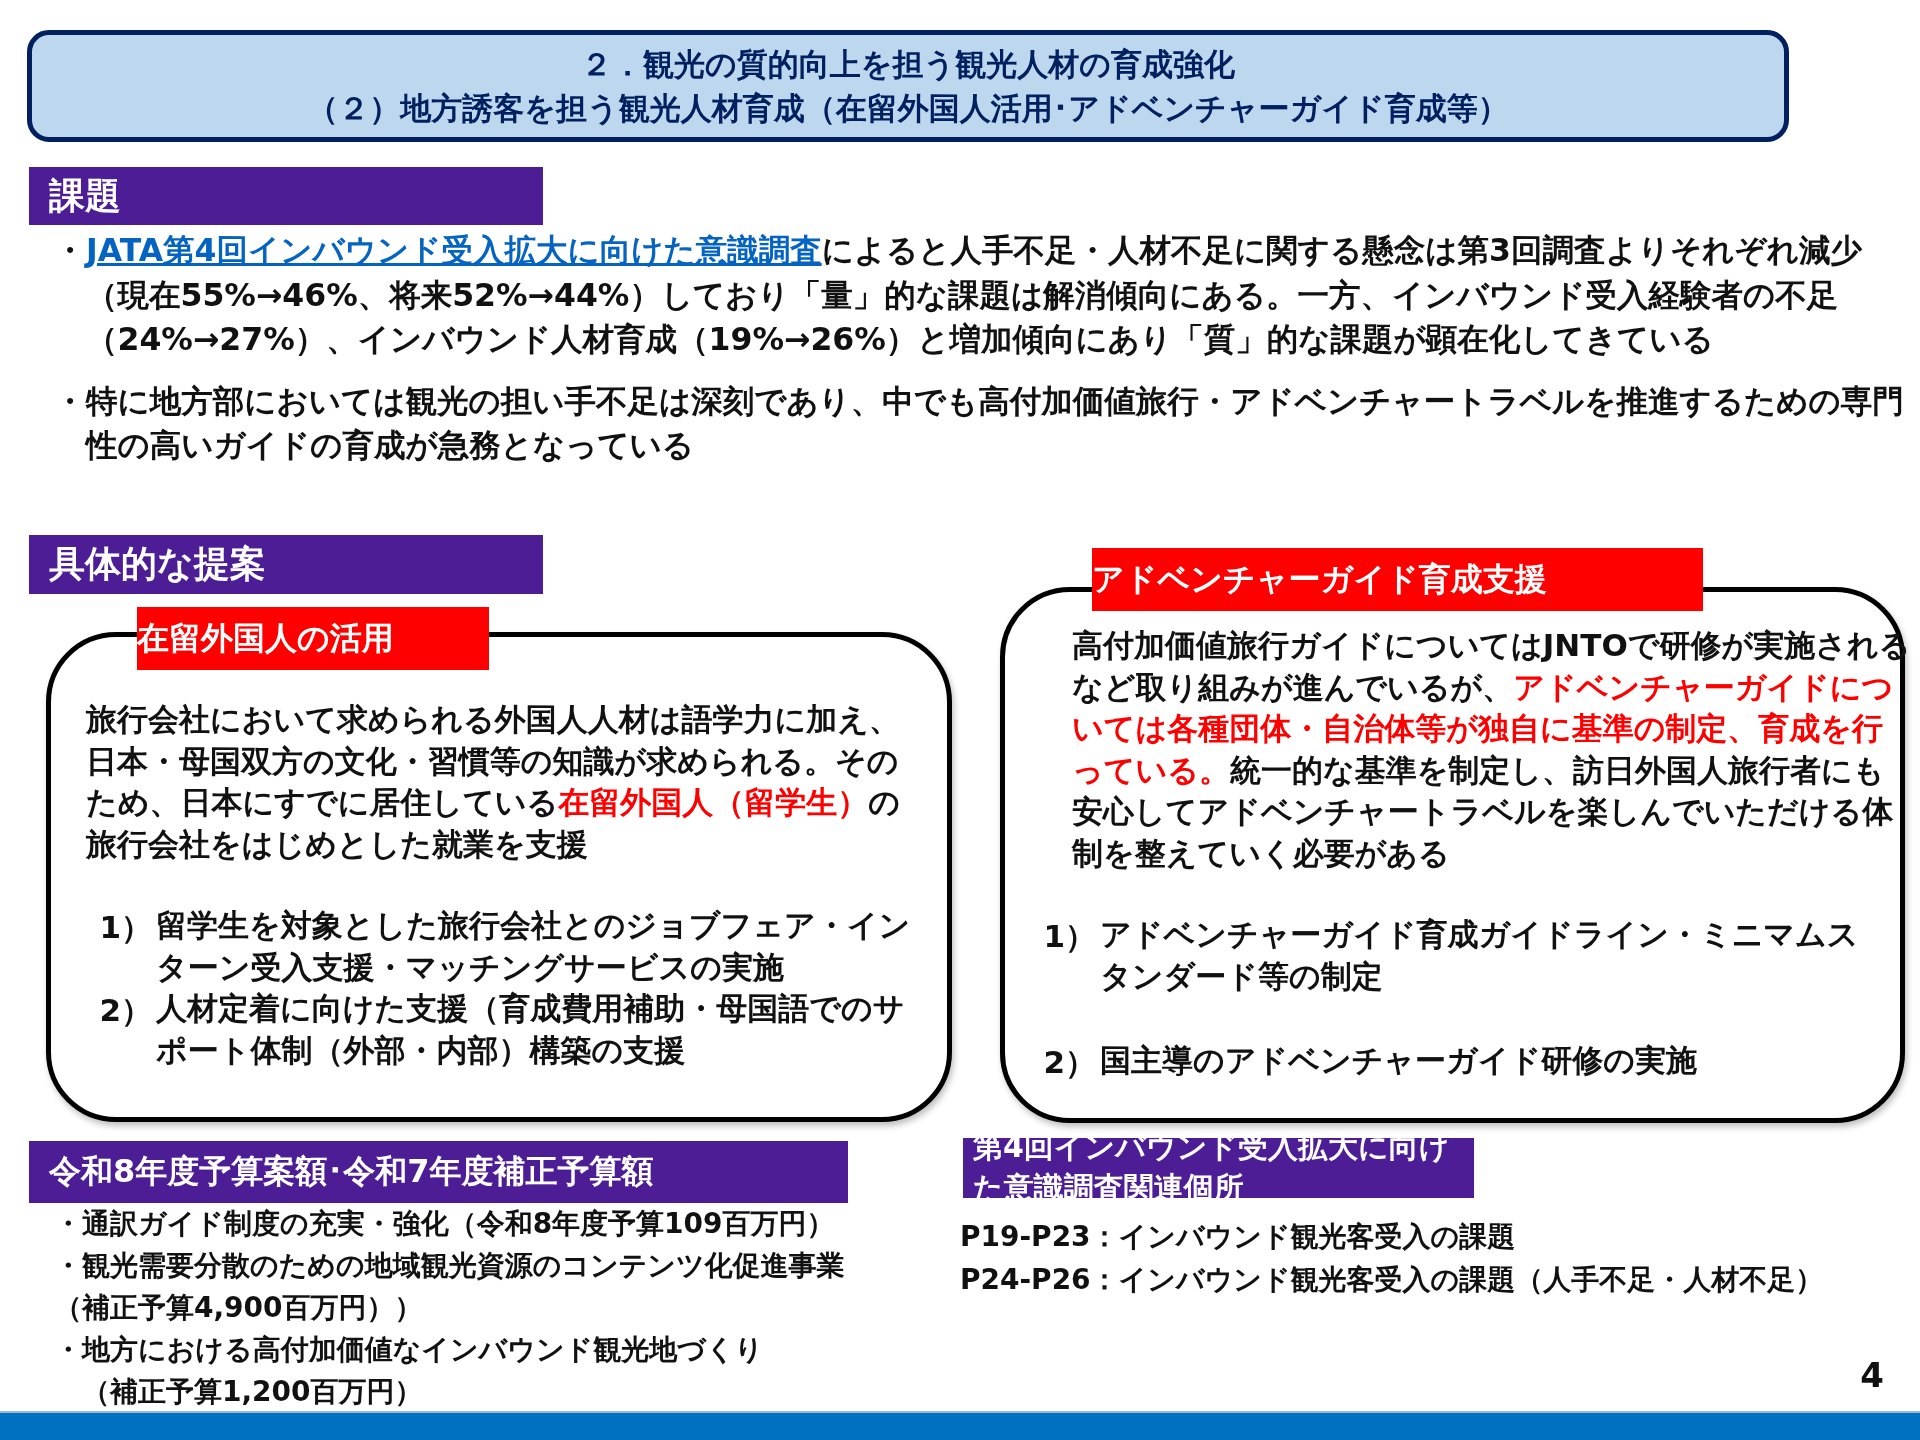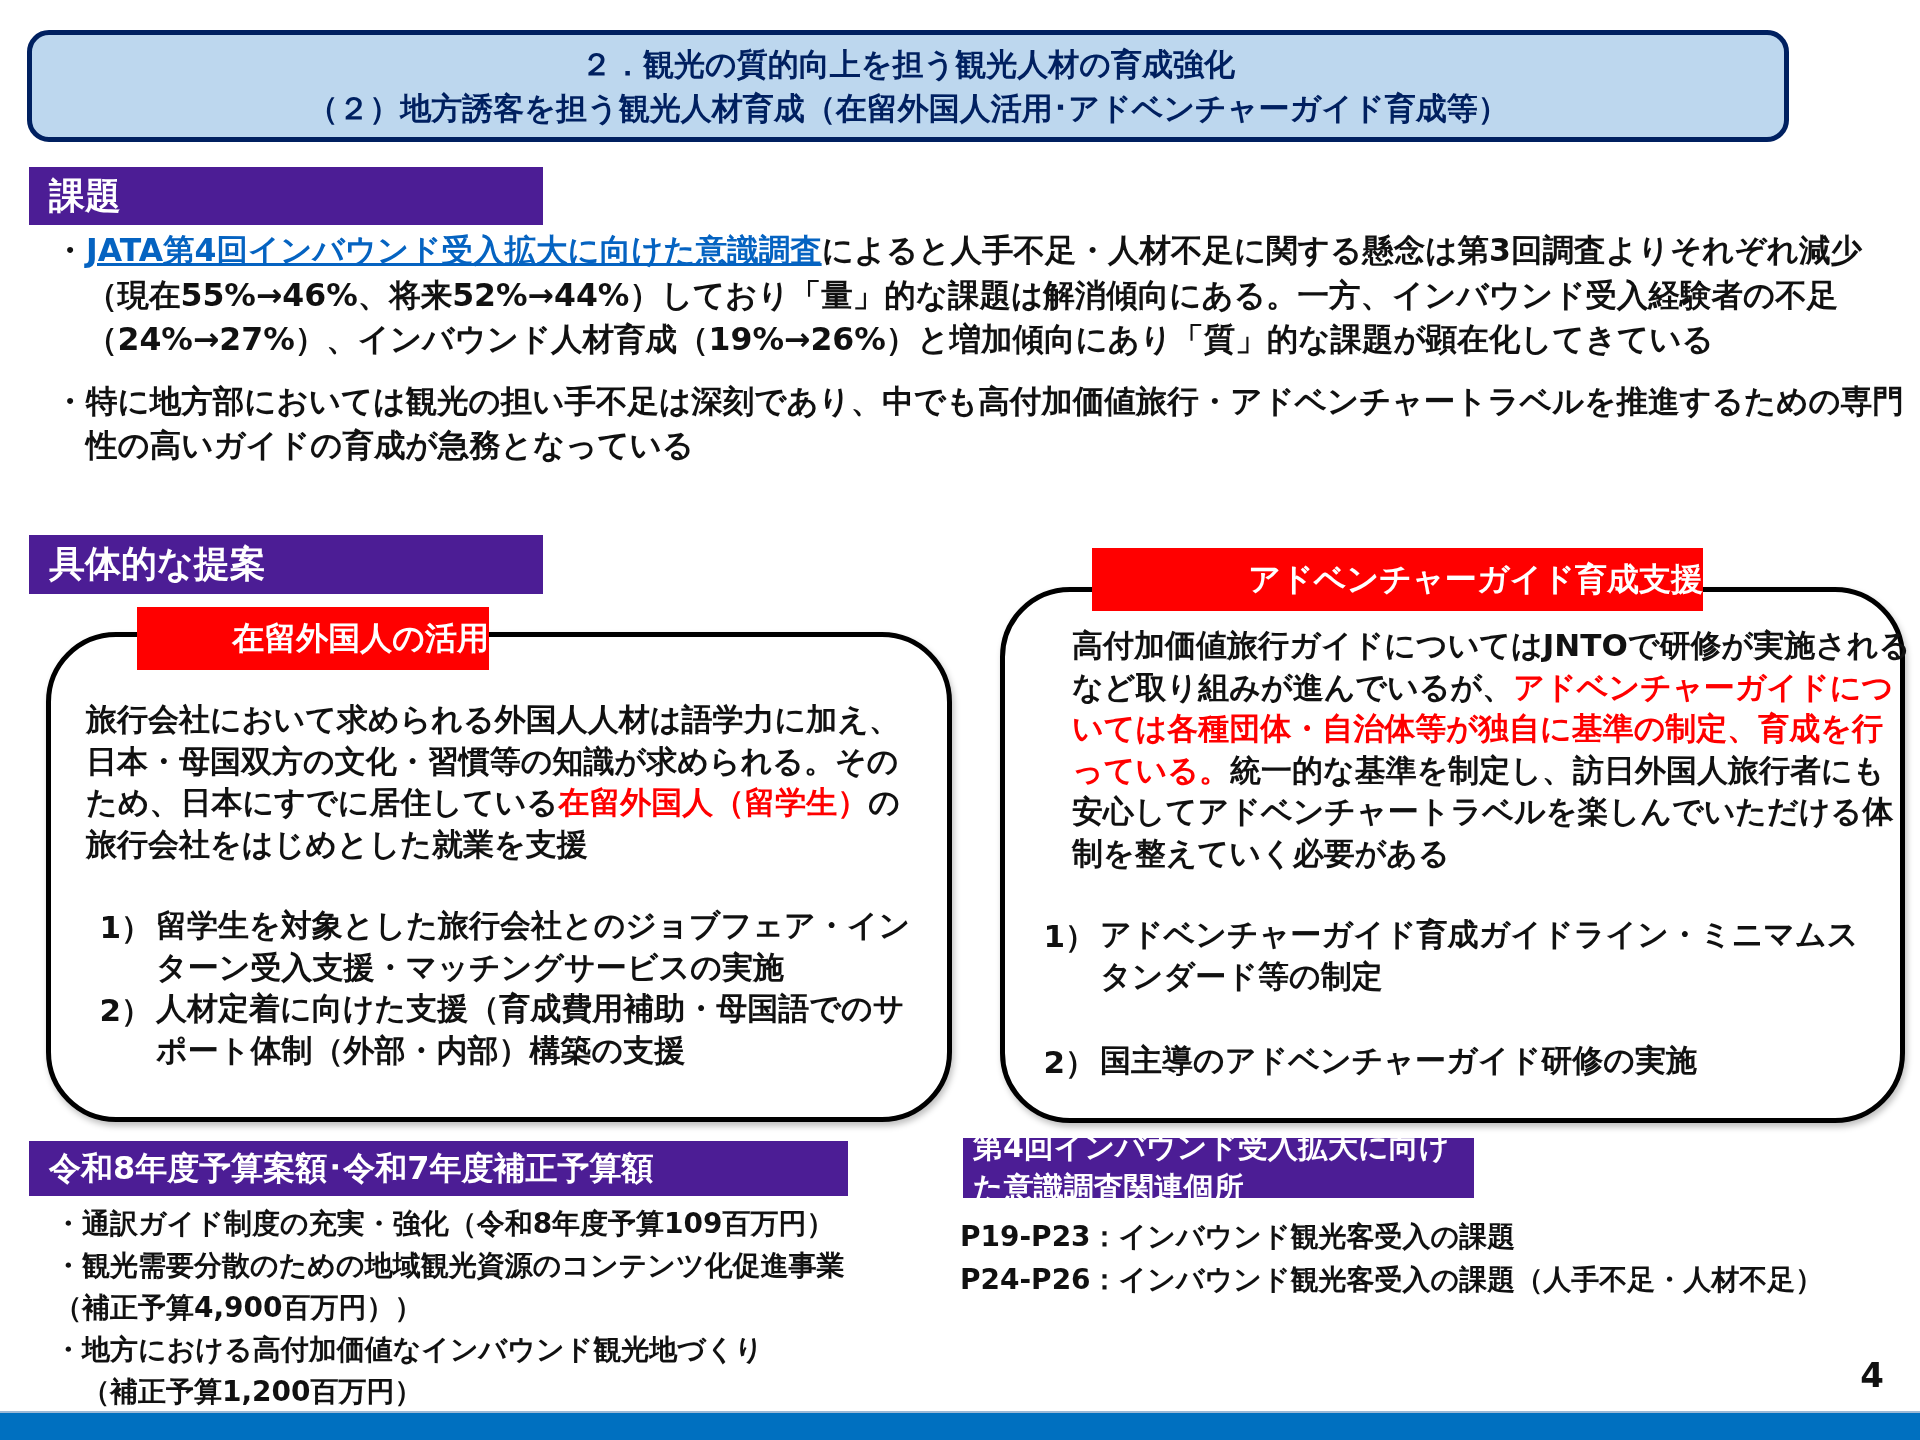--- a/index.html
+++ b/index.html
@@ -30,21 +30,21 @@
   .bullet-row .dot { width:32px; flex:none; }
   .bullet-row .body { flex:1; }
   .link { color:#0563C1; text-decoration:underline; }
   .red { color:#FF0000; }
   .panel {
     border:5px solid #000000; border-radius:70px; background:#ffffff;
     box-sizing:border-box; box-shadow:2px 4px 6px rgba(0,0,0,0.25);
   }
   .red-label {
     background:#FF0000; color:#ffffff; text-align:center;
-    display:flex; align-items:center; justify-content:flex-end;
+    display:flex; align-items:center; justify-content:flex-start;
     font-size:32px;
   }
   .panel-text { font-size:31px; line-height:41.5px; }
   .list-item { display:flex; }
   .list-item .num { width:66px; flex:none; text-align:right; padding-right:4px; }
   .list-item .txt { flex:1;font-family:Liberation Mono, monospace; }
   .budget { font-size:28px; line-height:42px; }
   .refs { font-size:28px; line-height:43px; }
   .footer-bar { left:0; top:1411px; width:1920px; height:29px; background:#0070C0; border-top:2px solid #9DB9D6; }
   .page-num { right:36px; top:1355px; font-size:34px; color:#111; }
@@ -107,21 +107,21 @@
   <div class="list-item">
     <span class="num">1）</span>
     <span class="txt">アドベンチャーガイド育成ガイドライン・ミニマムスタンダード等の制定</span>
   </div>
   <div class="list-item" style="margin-top:43px;">
     <span class="num">2）</span>
     <span class="txt">国主導のアドベンチャーガイド研修の実施</span>
   </div>
 </div>
 
-<div class="abs sec-head mid" style="left:29px; top:1141px; width:819px; height:55px;">
+<div class="abs sec-head mid" style="left:29px; top:1141px; width:819px; height:62px;">
   <span>令和8年度予算案額･令和7年度補正予算額</span>
 </div>
 <div class="abs budget" style="left:54px; top:1203px; width:900px;">
   <div>・通訳ガイド制度の充実・強化（令和8年度予算109百万円）</div>
   <div>・観光需要分散のための地域観光資源のコンテンツ化促進事業</div>
   <div>（補正予算4,900百万円））</div>
   <div>・地方における高付加価値なインバウンド観光地づくり</div>
   <div>　（補正予算1,200百万円）</div>
 </div>
 

